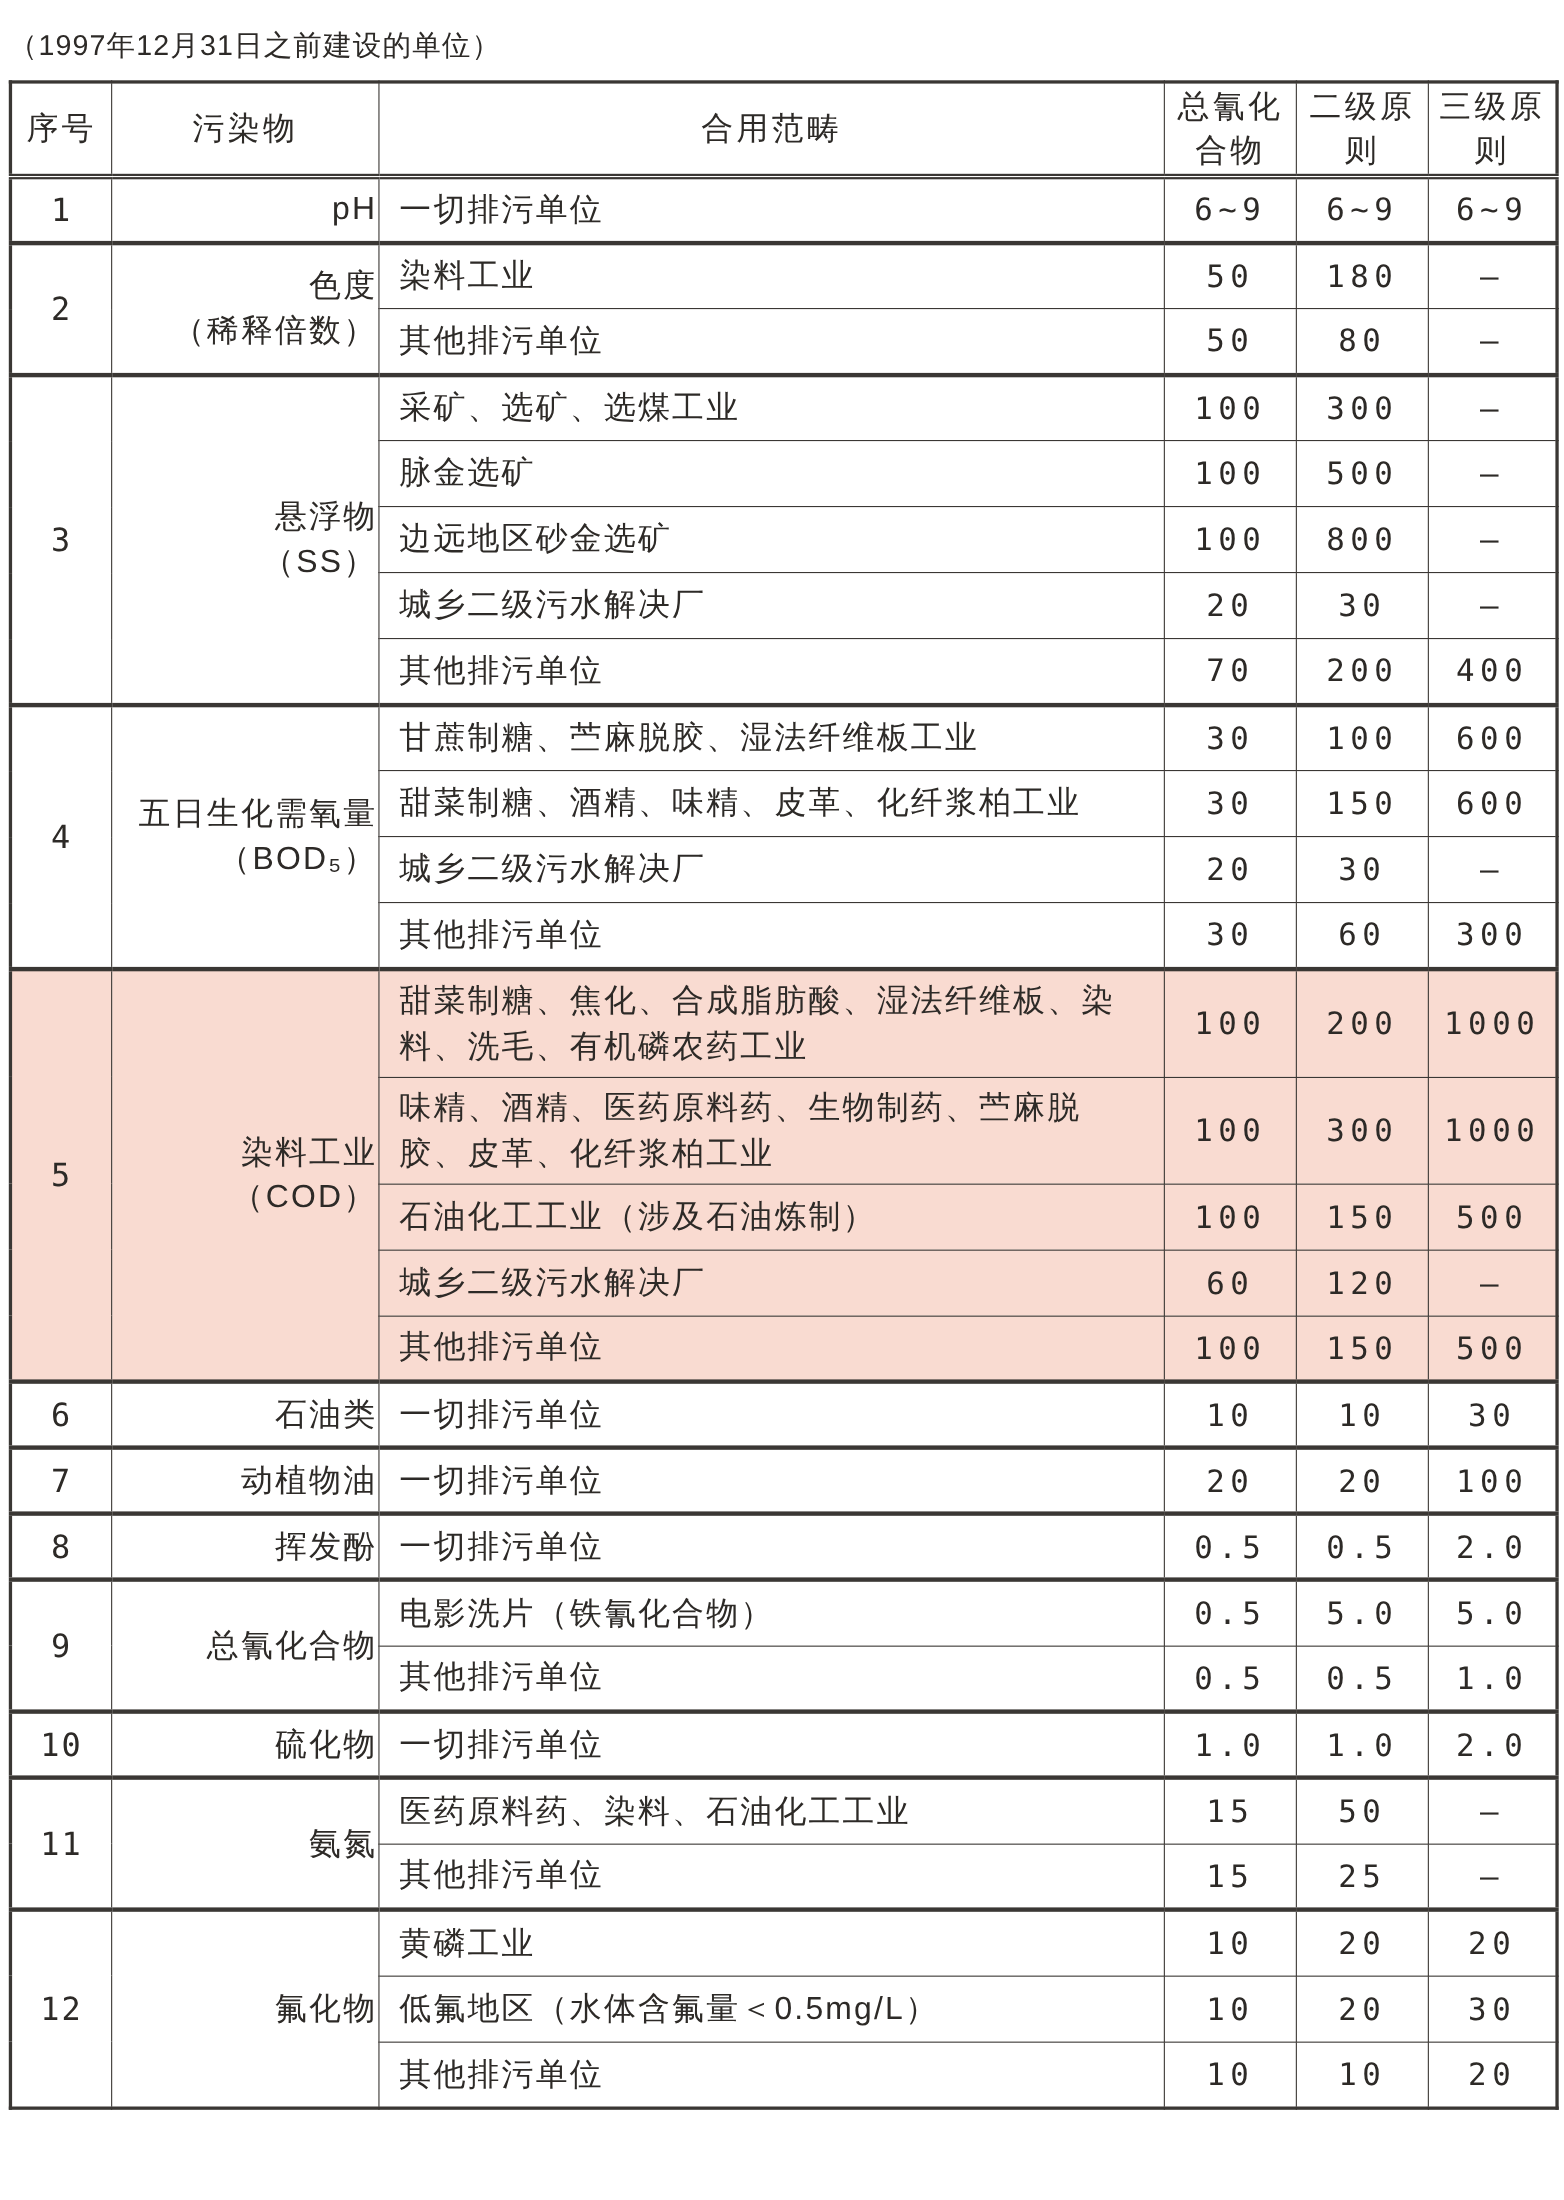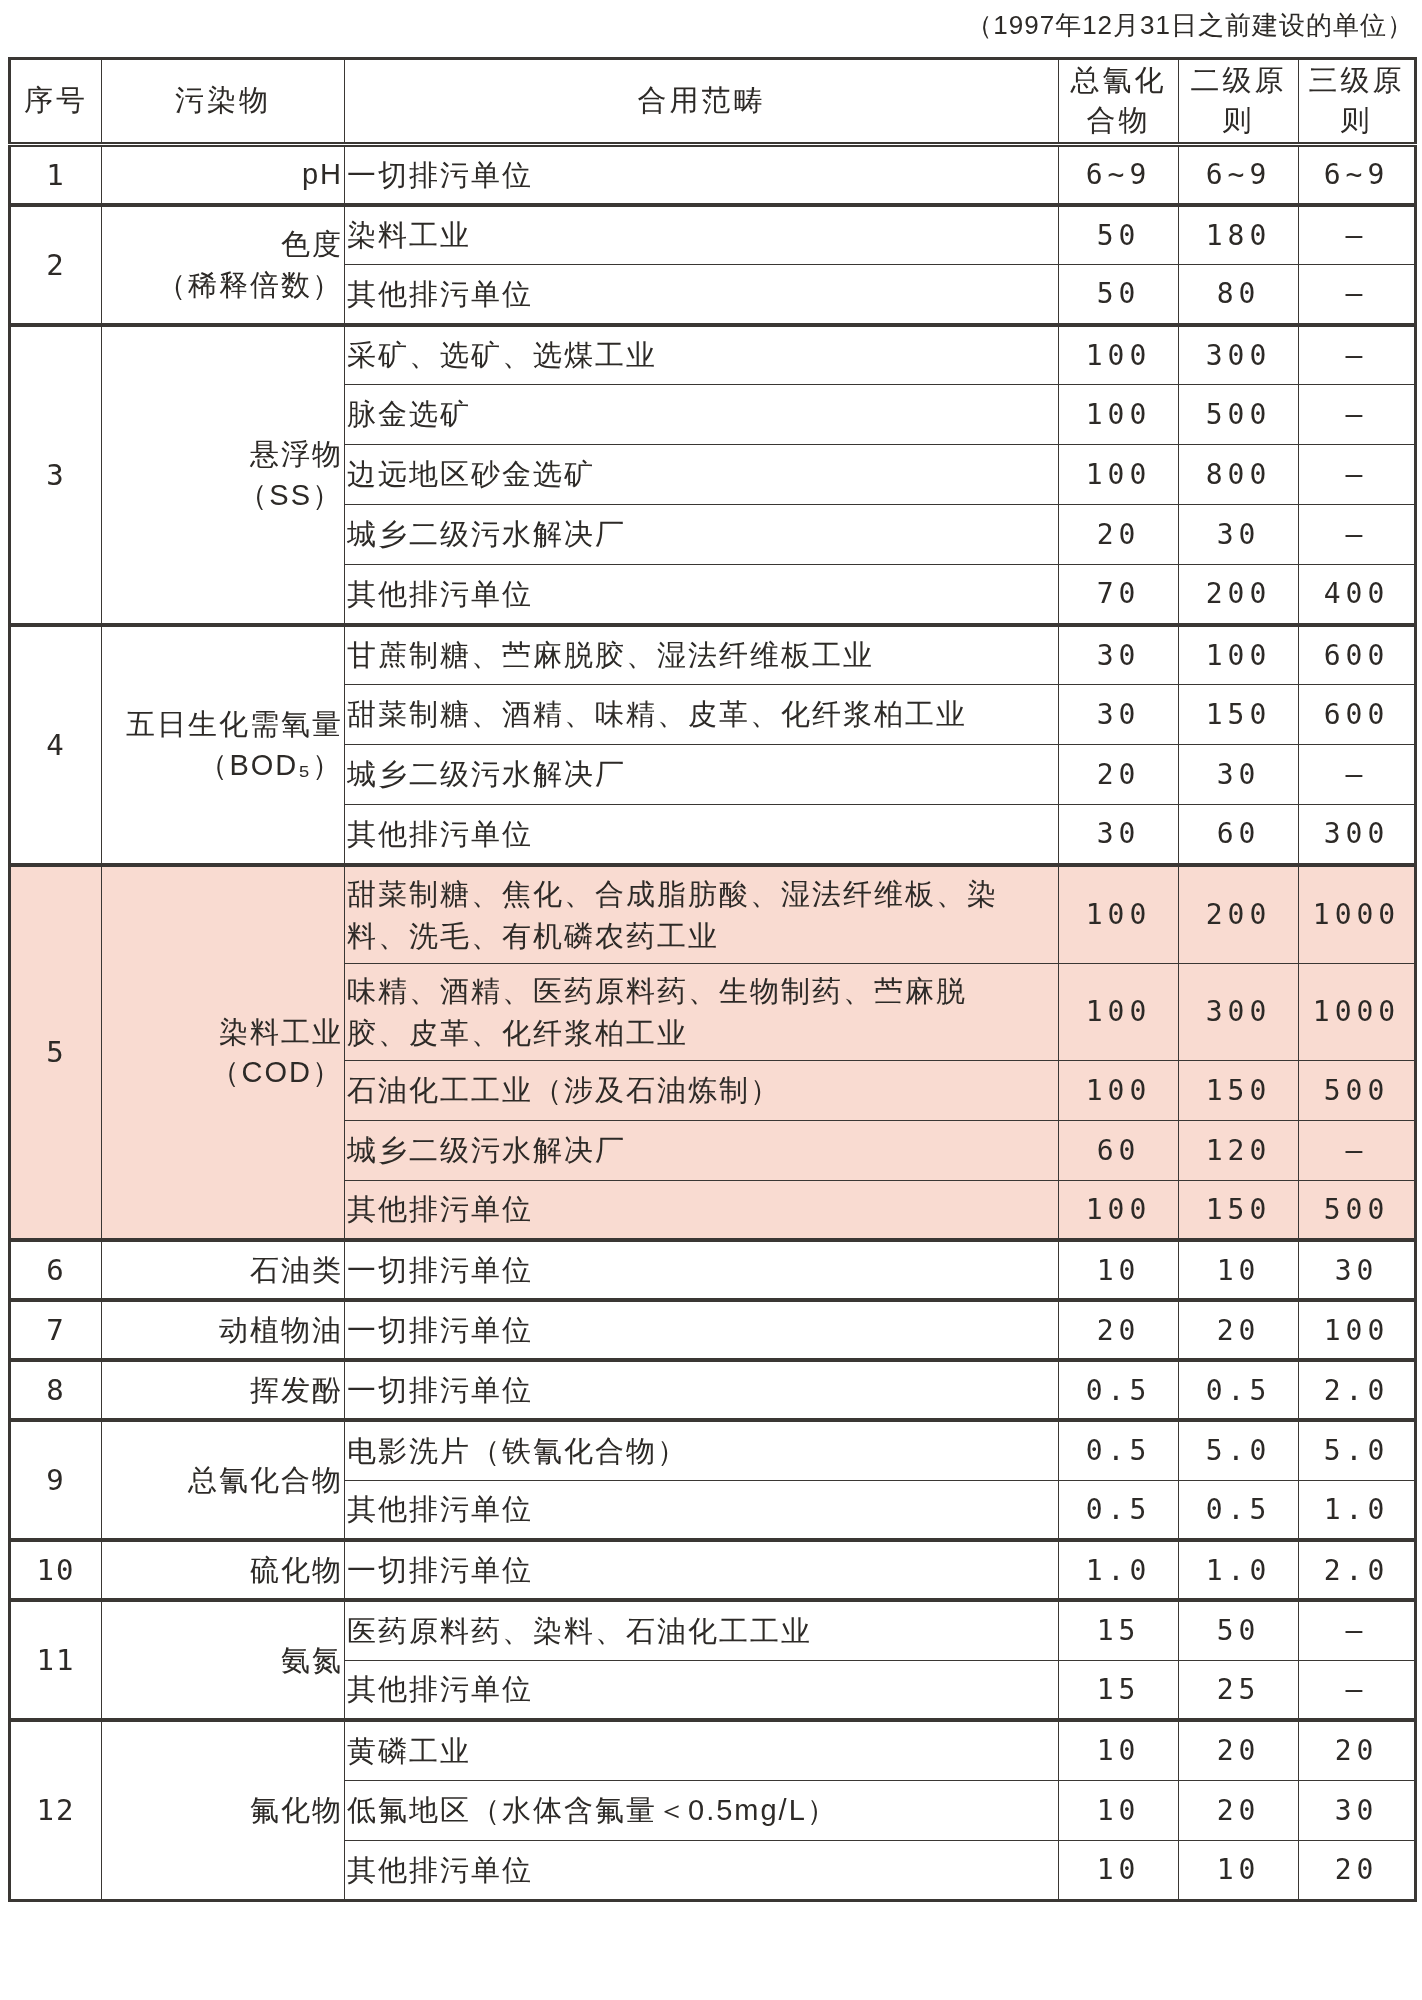--- a/index.html
+++ b/index.html
@@ -17,24 +17,24 @@
     background: #ffffff;
   }
   .title {
     text-align: center;
     font-size: 42px;
     font-weight: 700;
     letter-spacing: 3px;
     margin: 4px 0 6px 0;
   }
   .subtitle {
-    text-align: right;
+    text-align: left;
     font-size: 26px;
     letter-spacing: 1px;
-    margin: 0 0 14px 0;
+    margin: 16px 0 14px 0;
   }
   .unit {
     text-align: right;
     font-size: 28px;
     letter-spacing: 2px;
     padding-right: 42px;
     margin: 0 0 8px 0;
   }
   table.main {
     width: 1406px;
@@ -74,21 +74,21 @@
     text-align: right;
     font-size: 29px;
     letter-spacing: 2px;
     line-height: 1.4;
   }
   td.scope {
     text-align: left;
     font-size: 29px;
     letter-spacing: 2px;
     line-height: 1.45;
-    padding: 6px 36px 6px 2px;
+    padding: 6px 36px 6px 18px;
   }
   td.val {
     text-align: center;
     font-size: 28px;
     font-family: "DejaVu Sans Mono", "Liberation Mono", monospace;
     letter-spacing: 5px;
   }
   tr.hl td { background: var(--hl, #f9dbd1); }
 </style>
 </head>

